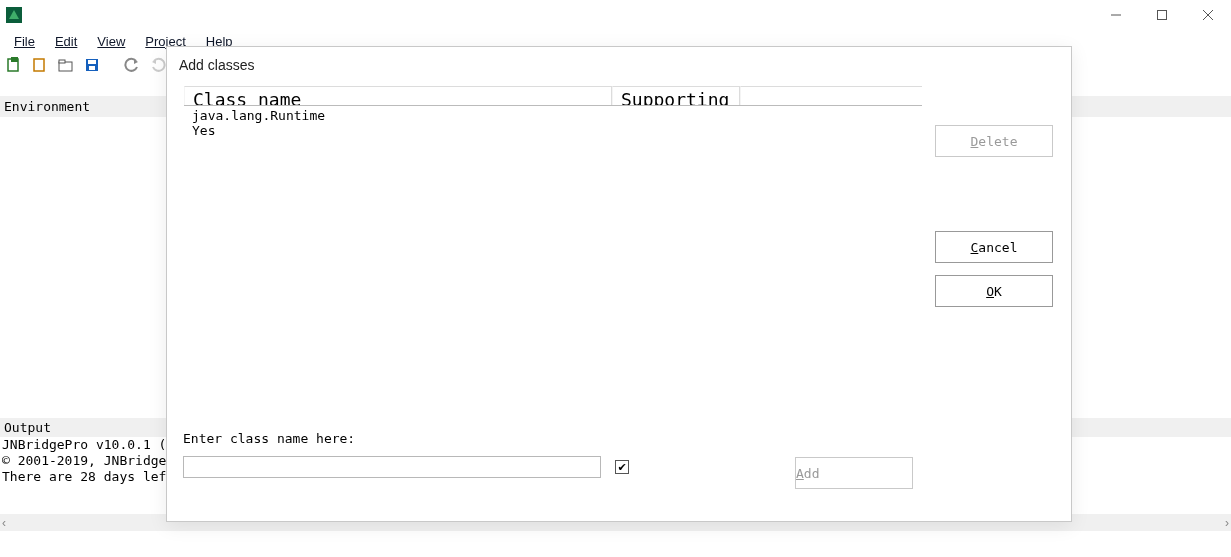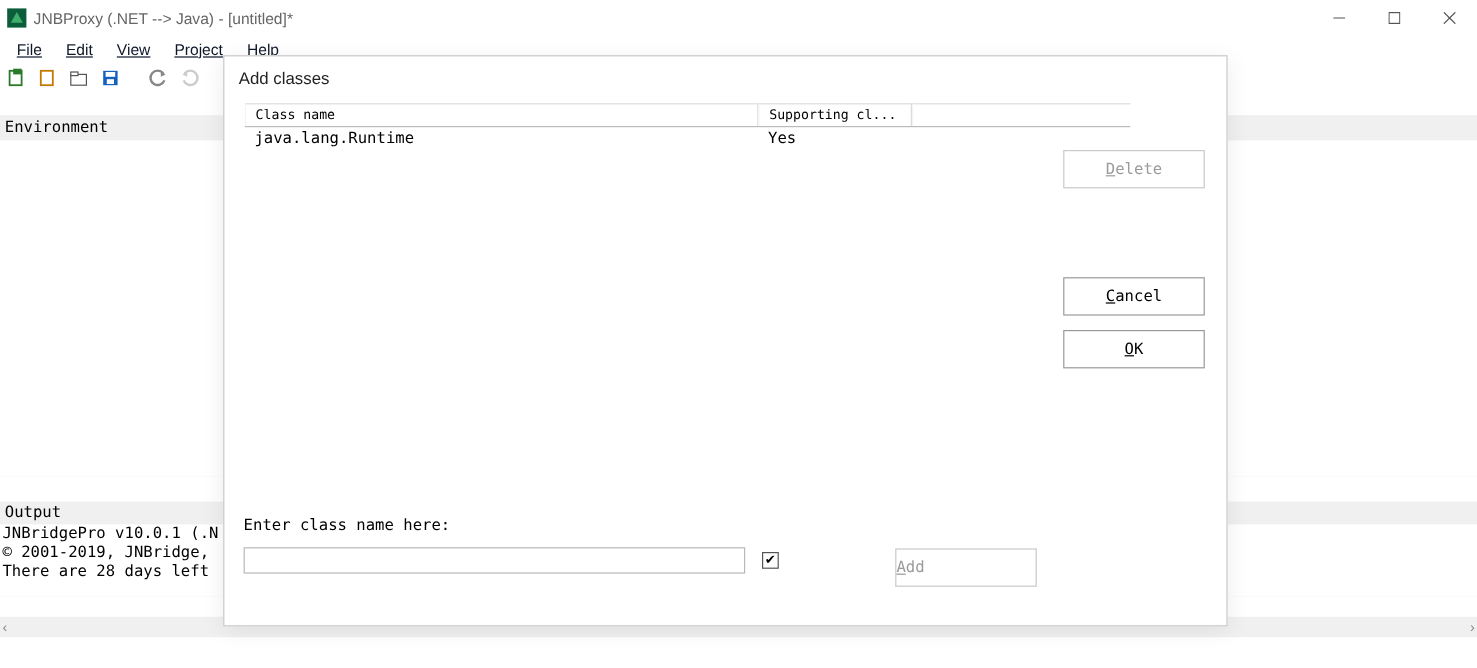--- a/index.html
+++ b/index.html
@@ -128,23 +128,23 @@
       align-items: center;
       padding: 0 2px;
     }
     .hscroll .arrow {
       color: #888;
       font-size: 12px;
     }
     
     .dialog {
       position: absolute;
-      left: 186px;
+      left: 166px;
       top: 46px;
-      width: 837px;
+      width: 906px;
       height: 476px;
       background: #ffffff;
       border: 1px solid #c8c8c8;
       box-shadow: 0 4px 18px rgba(0,0,0,0.08);
       font-family: "SimSun", monospace;
     }
     .dialog-title {
       padding: 10px 12px 6px 12px;
       font-family: "Microsoft YaHei", sans-serif;
       font-size: 14px;
@@ -161,39 +161,40 @@
       width: 740px;
       height: 330px;
       border: 1px solid #fff;
       background: #fff;
     }
     .lv-header {
       display: flex;
       height: 20px;
       border-bottom: 1px solid #bbb;
       font-family: "SimSun", monospace;
-      font-size: 11px;
+      font-size: 18px;
     }
     .lv-col {
       border-right: 1px solid #dcdcdc;
       border-top: 1px solid #dcdcdc;
       border-left: 1px solid #f4f4f4;
       background: #ffffff;
       padding: 2px 14px 2px 8px;
       white-space: nowrap;
       overflow: hidden;
     }
     .lv-col.c1 { width: 428px; }
     .lv-col.c2 { width: 128px; }
     .lv-col.filler { flex: 1; border-right: none; }
     .lv-row {
       display: flex;
       font-family: "SimSun", monospace;
       font-size: 13px;
       padding: 2px 0;
+      flex-direction: column;
     }
     .lv-cell { padding: 0 8px; }
     .lv-cell.c1 { width: 428px; }
     .lv-cell.c2 { width: 128px; }
 
     .side-buttons {
       position: absolute;
       right: 18px;
       top: 46px;
       display: flex;
@@ -275,21 +276,20 @@
       font-family: "SimSun", monospace;
       font-size: 13px;
     }
     .u { text-decoration: underline; }
   </style>
 </head>
 <body>
 
 <div class="titlebar">
   <span class="app-icon"></span>
-  <span>JNBProxy (.NET --&gt; Java) - [untitled]*</span>
   <div class="win-controls">
     <div class="win-btn">
       <svg width="10" height="10">
           <line x1="0" y1="5" x2="10" y2="5" stroke-width="1"></line>
         </svg>
     </div>
     <div class="win-btn">
       <svg width="10" height="10">
           <rect x="0.5" y="0.5" width="9" height="9" fill="none" stroke-width="1"></rect>
         </svg>

